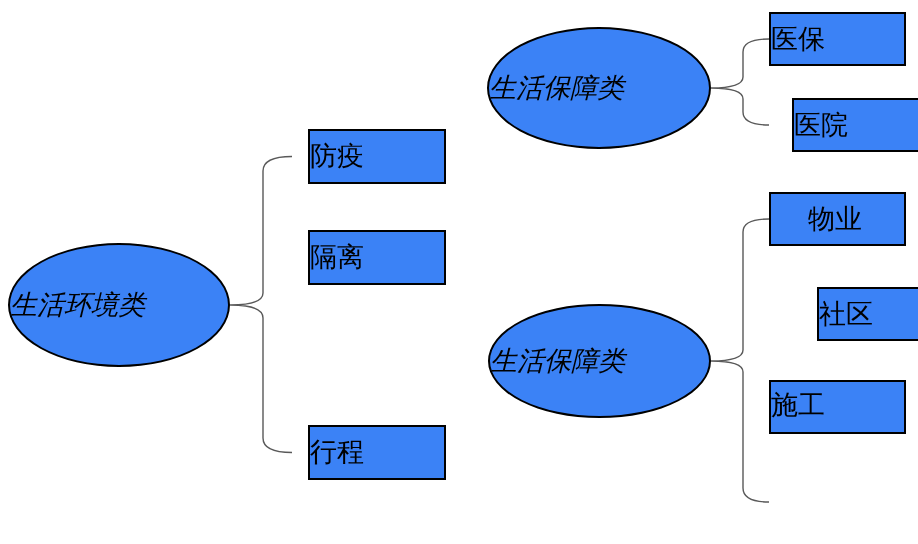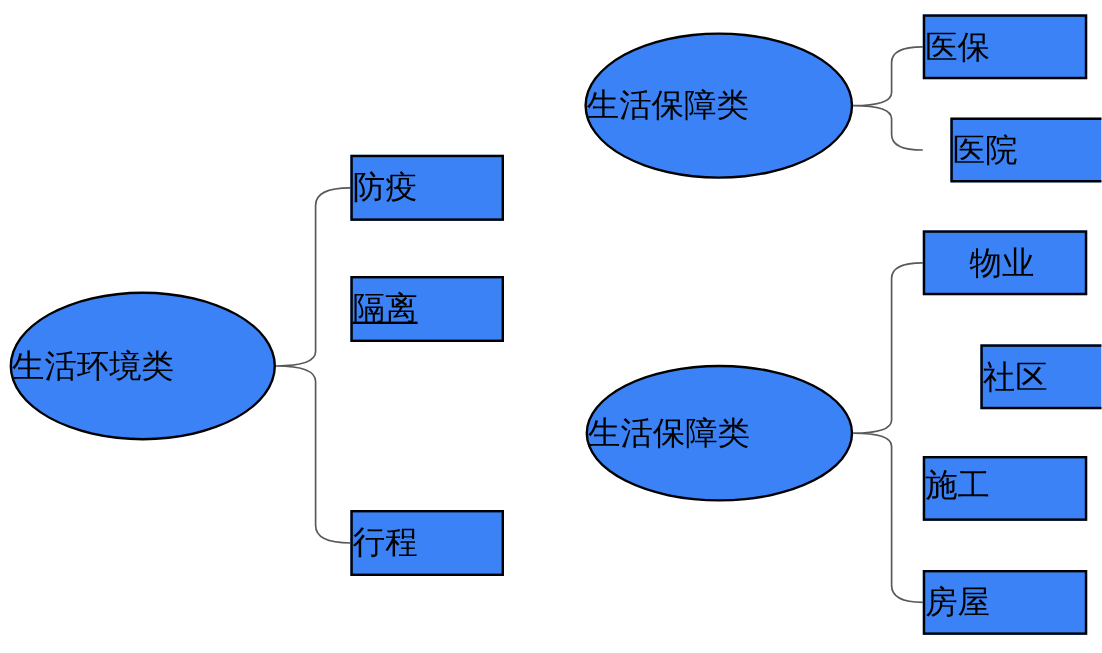--- a/index.html
+++ b/index.html
@@ -29,29 +29,30 @@
     font-size:27px;
     line-height:1;
     white-space:nowrap;
   }
   .rect{
     border:2px solid #000000;
   }
   .ellipse{
     border:2.5px solid #000000;
     border-radius:50%;
+    font-style:italic;
   }
   
   .el-left{left:8px;top:243px;width:222px;height:124px;}
   .el-top-right{left:487px;top:27px;width:224px;height:122px;}
   .el-bottom-right{left:488px;top:304px;width:223px;height:114px;}
   
-  .bx-l{left:292px;width:128px;height:55px;}
+  .bx-l{left:308px;width:138px;height:55px;}
   .bx-l1{top:129px;}
-  .bx-l2{top:230px;text-decoration:underline;}
+  .bx-l2{top:230px;}
   .bx-l3{top:325px;}
   .bx-l4{top:425px;}
   
   .bx-r{left:769px;width:137px;height:54px;}
   .bx-r1{top:12px;}
   .bx-r2{top:98px;margin-left:23px;}
   .bx-r3{top:192px;padding-left:37px;}
   .bx-r4{top:287px;margin-left:48px;}
   .bx-r5{top:380px;font-family:Liberation Mono, monospace;}
   .bx-r6{top:475px;}
@@ -95,17 +96,14 @@
   </div>
   <div class="node rect bx-r bx-r3">
     <span>物业</span>
   </div>
   <div class="node rect bx-r bx-r4">
     <span>社区</span>
   </div>
   <div class="node rect bx-r bx-r5">
     <span>施工</span>
   </div>
-  <div class="node rect bx-r bx-r6">
-    <span>房屋</span>
-  </div>
 
 </div>
 
 </body></html>

